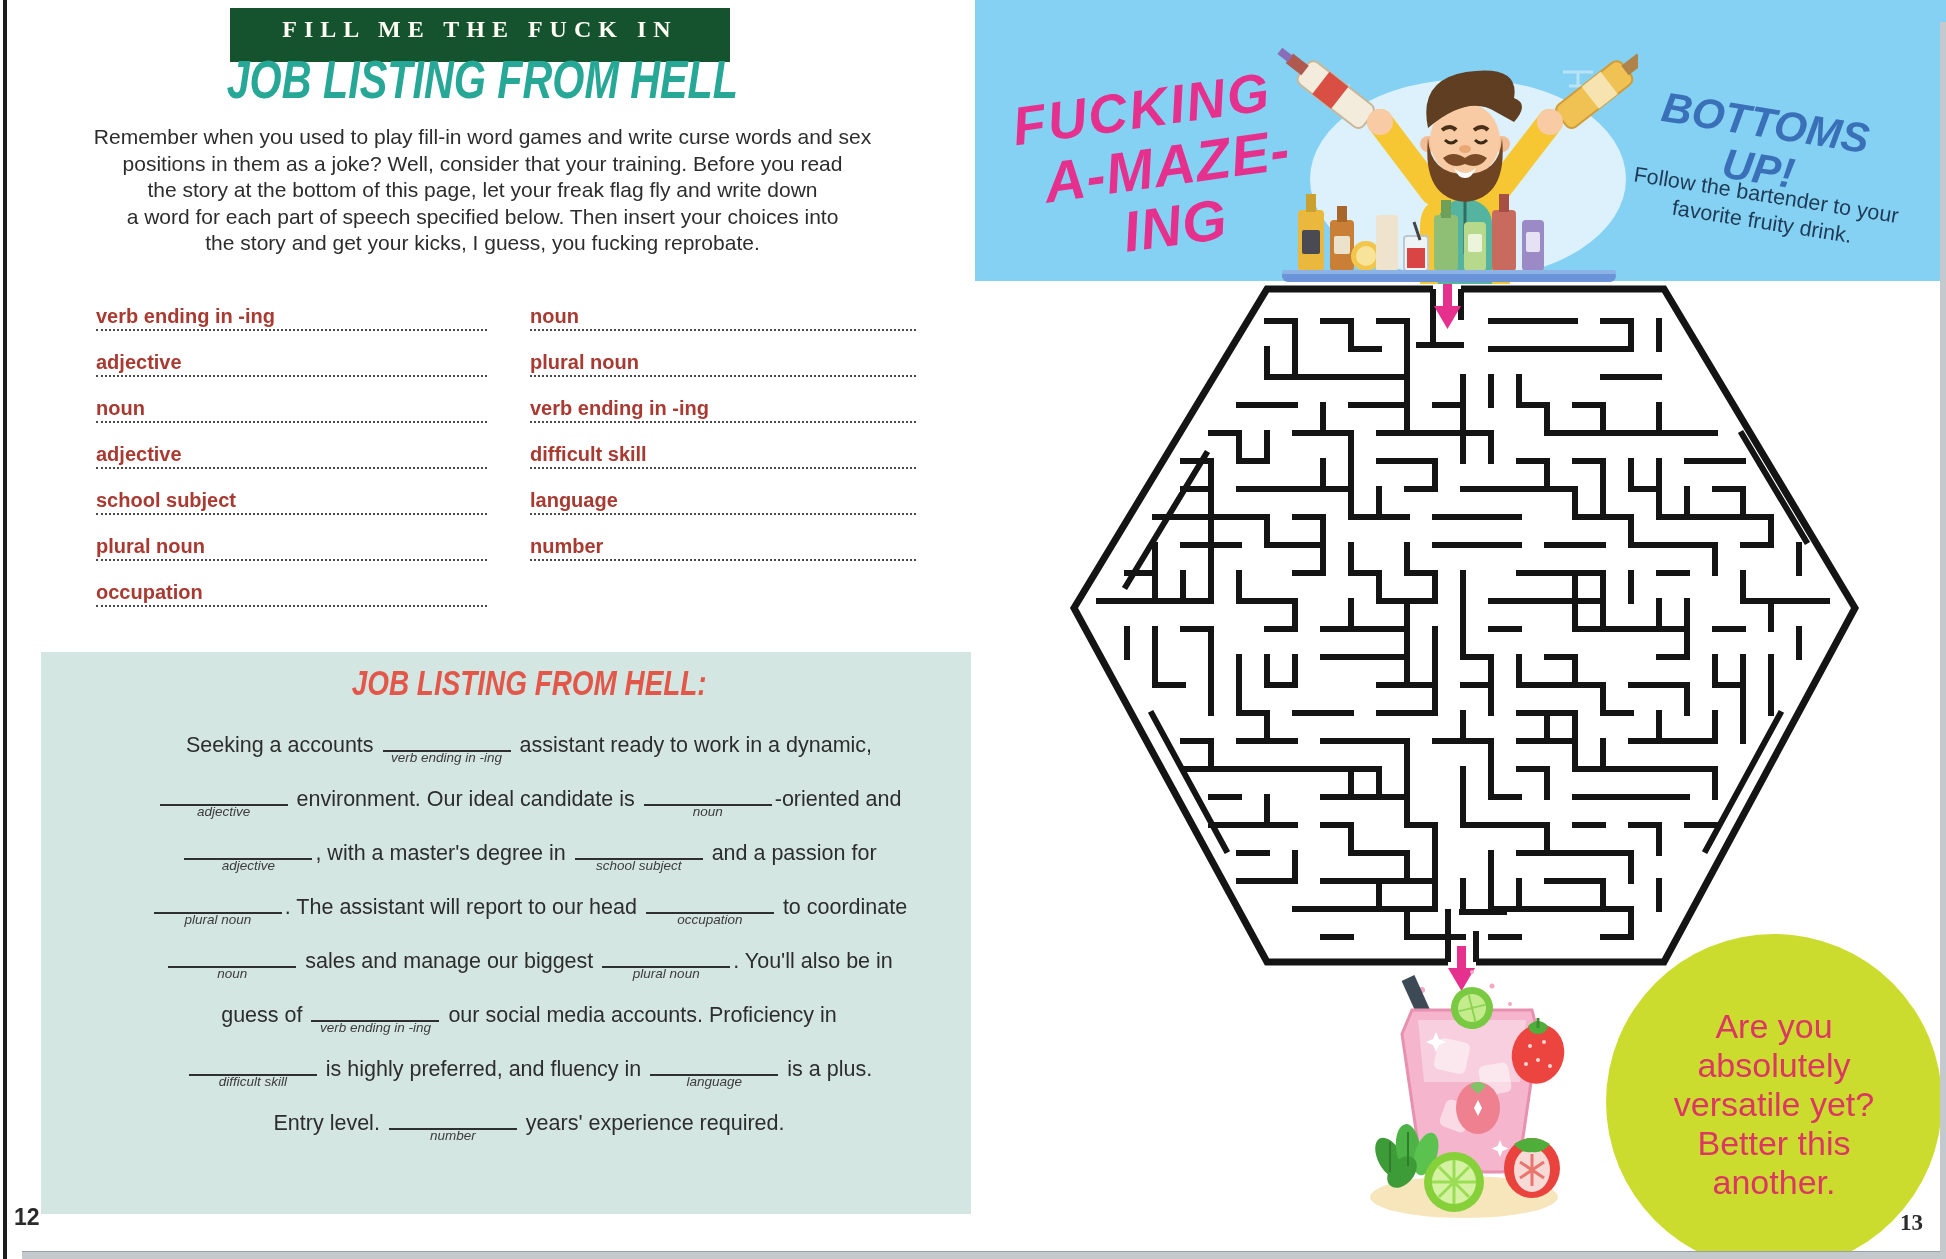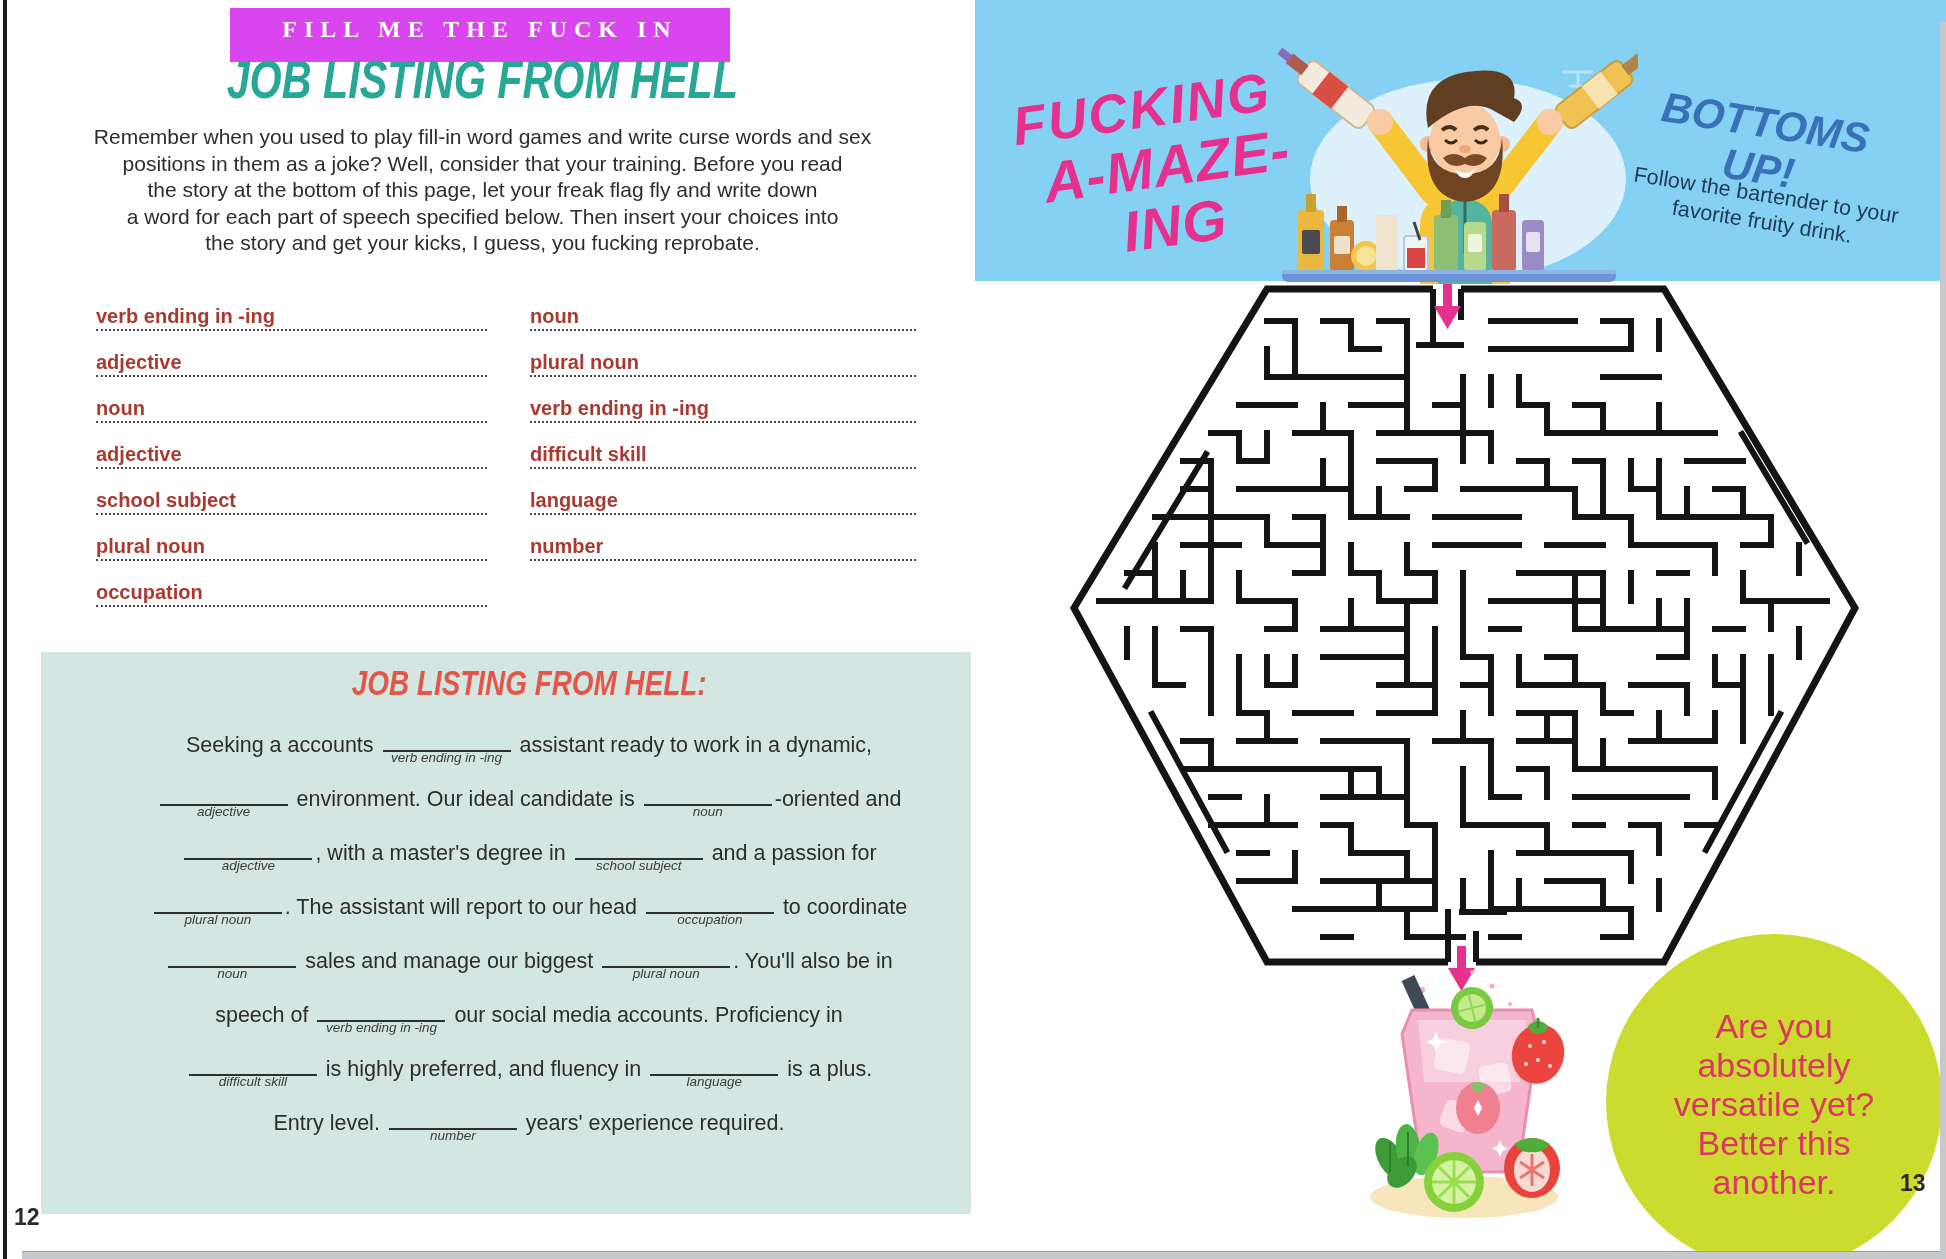--- a/index.html
+++ b/index.html
@@ -5,21 +5,21 @@
   html,body{margin:0;padding:0;background:#ffffff;}
   #stage{position:relative;width:1946px;height:1259px;background:#ffffff;overflow:hidden;
          font-family:"Liberation Sans",sans-serif;}
 
   
   .edge-left{position:absolute;left:3px;top:0;width:4px;height:1259px;background:#1c1c1c;}
   .edge-bottom{position:absolute;left:22px;top:1251px;width:1924px;height:8px;background:#c3c9cd;border-top:1px solid #96a0a5;}
   .edge-right{position:absolute;left:1940px;top:22px;width:6px;height:1237px;background:#c3c9cd;}
 
   
-  .banner{position:absolute;left:230px;top:8px;width:500px;height:54px;background:#d946ef;
+  .banner{position:absolute;left:230px;top:8px;width:500px;height:54px;background:#14532d;
           color:#fffef4;font-family:"Liberation Serif",serif;font-weight:bold;font-size:24px;
           letter-spacing:7px;text-align:center;line-height:42px;}
   .title-wrap{position:absolute;left:0;top:52px;width:965px;text-align:center;}
   .title-main{display:inline-block;font-size:48px;font-weight:bold;font-style:italic;color:#27a795;
               transform:scale(0.86,1.12);transform-origin:center;white-space:nowrap;letter-spacing:0;}
   .intro{position:absolute;left:0;top:124px;width:965px;text-align:center;
          font-size:21px;line-height:26.5px;color:#2d2d2d;}
   .word-col{position:absolute;top:302px;}
   .word-col.left{left:96px;width:391px;}
   .word-col.right{left:530px;width:386px;}
@@ -31,21 +31,21 @@
   .box-title{display:inline-block;font-size:31px;font-weight:bold;font-style:italic;color:#e2574a;
              transform:scale(0.9,1.12);white-space:nowrap;}
   .story{margin-top:26px;}
   .story-line{height:54px;text-align:center;font-size:21.5px;color:#2d2d2d;position:relative;white-space:nowrap;}
   .blank{display:inline-block;width:128px;height:1em;border-bottom:2px solid #2f2f2f;position:relative;
          vertical-align:baseline;margin:0 3px;}
   .blank-label{position:absolute;top:100%;left:50%;transform:translateX(-50%);
                font-size:13.5px;font-style:italic;color:#3c3c3c;line-height:16px;white-space:nowrap;}
   .pagenum{position:absolute;font-weight:bold;font-size:23px;color:#2b2b2b;text-align:right;}
   .pagenum.p12{left:14px;top:1204px;}
-  .pagenum.p13{left:1900px;top:1170px;z-index:9;}
+  .pagenum.p13{left:1900px;top:1210px;z-index:9;font-family:Liberation Serif, serif;}
 
   
   .blue-band{position:absolute;left:975px;top:0;width:971px;height:281px;background:#85d1f3;}
   .pink-title{position:absolute;left:975px;top:78px;width:350px;transform:rotate(-8deg);
               text-align:center;color:#e6308d;font-weight:bold;font-style:italic;line-height:60px;}
   .pink-line1{font-size:54px;letter-spacing:2px;display:block;}
   .pink-line2{font-size:57px;letter-spacing:1px;display:block;margin-left:34px;}
   .bottoms{position:absolute;left:1628px;top:100px;width:268px;transform:rotate(9deg);
            text-align:center;color:#3a70b7;font-weight:bold;font-style:italic;font-size:42px;
            letter-spacing:0;line-height:46px;}
@@ -123,21 +123,21 @@
     <div class="story-box">
       <div class="box-title-wrap">
         <span class="box-title">JOB LISTING FROM HELL:</span>
       </div>
       <div class="story">
           <div class="story-line"><span class="story-text">Seeking a accounts </span><span class="blank"><span class="blank-label">verb ending in -ing</span></span><span class="story-text"> assistant ready to work in a dynamic,</span></div>
           <div class="story-line"><span class="blank"><span class="blank-label">adjective</span></span><span class="story-text"> environment. Our ideal candidate is </span><span class="blank"><span class="blank-label">noun</span></span><span class="story-text">-oriented and</span></div>
           <div class="story-line"><span class="blank"><span class="blank-label">adjective</span></span><span class="story-text">, with a master's degree in </span><span class="blank"><span class="blank-label">school subject</span></span><span class="story-text"> and a passion for</span></div>
           <div class="story-line"><span class="blank"><span class="blank-label">plural noun</span></span><span class="story-text">. The assistant will report to our head </span><span class="blank"><span class="blank-label">occupation</span></span><span class="story-text"> to coordinate</span></div>
           <div class="story-line"><span class="blank"><span class="blank-label">noun</span></span><span class="story-text"> sales and manage our biggest </span><span class="blank"><span class="blank-label">plural noun</span></span><span class="story-text">. You'll also be in</span></div>
-          <div class="story-line"><span class="story-text">speech of </span><span class="blank"><span class="blank-label">verb ending in -ing</span></span><span class="story-text"> our social media accounts. Proficiency in</span></div>
+          <div class="story-line"><span class="story-text">guess of </span><span class="blank"><span class="blank-label">verb ending in -ing</span></span><span class="story-text"> our social media accounts. Proficiency in</span></div>
           <div class="story-line"><span class="blank"><span class="blank-label">difficult skill</span></span><span class="story-text"> is highly preferred, and fluency in </span><span class="blank"><span class="blank-label">language</span></span><span class="story-text"> is a plus.</span></div>
           <div class="story-line"><span class="story-text">Entry level. </span><span class="blank"><span class="blank-label">number</span></span><span class="story-text"> years' experience required.</span></div>
         </div>
     </div>
 
     <div class="pagenum p12">12</div>
   </div>
 
   <div>
     <div class="blue-band"></div>

